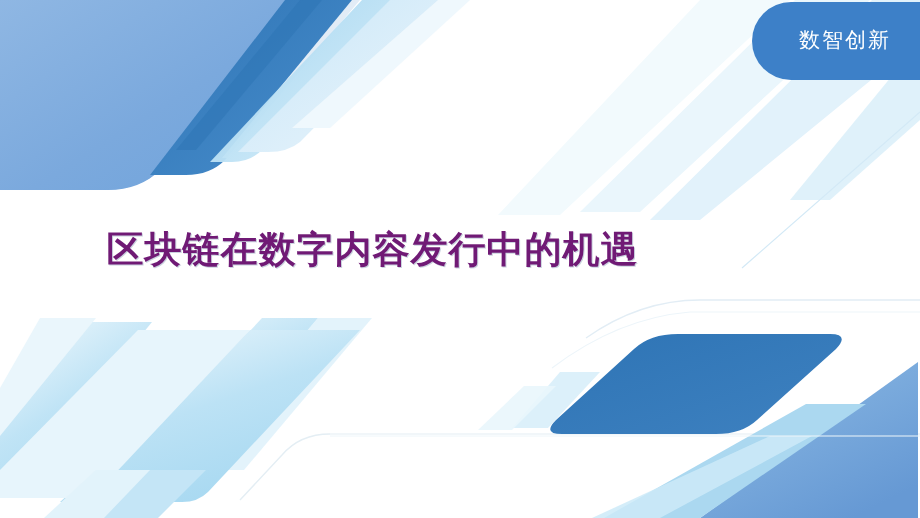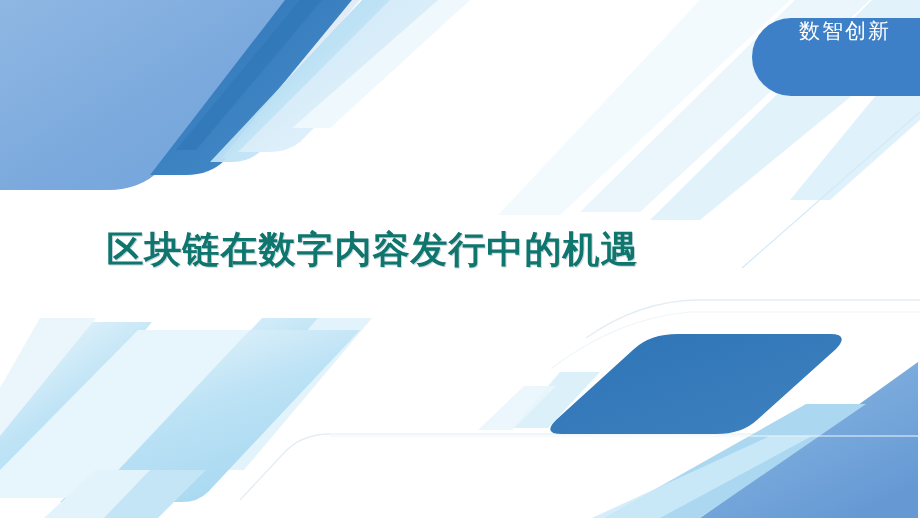--- a/index.html
+++ b/index.html
@@ -31,39 +31,39 @@
     width: 745px;
     text-align: center;
     z-index: 5;
   }
   #main-title {
     display: inline-block;
     font-family: "DejaVu Sans", "Liberation Sans", sans-serif;
     font-size: 37px;
     font-weight: bold;
     letter-spacing: 1px;
-    color: #0f766e;
+    color: #701a75;
     line-height: 1.2;
     white-space: nowrap;
     text-shadow: 1px 1px 0 rgba(140,160,185,0.45);
   }
   #badge {
     position: absolute;
     right: 0;
-    top: 18px;
+    top: 2px;
     width: 168px;
     height: 78px;
     background: #3D80C8;
     border-top-left-radius: 39px;
     border-bottom-left-radius: 39px;
     z-index: 6;
     display: flex;
-    flex-direction: column;
+    flex-direction: row;
     align-items: center;
-    justify-content: space-between;
+    justify-content: center;
   }
   .badge-line {
     color: #ffffff;
     font-family: "DejaVu Sans", "Liberation Sans", sans-serif;
     font-size: 21px;
     line-height: 1.32;
     letter-spacing: 2px;
     font-weight: normal;
     white-space: nowrap;
     padding-left: 18px;

